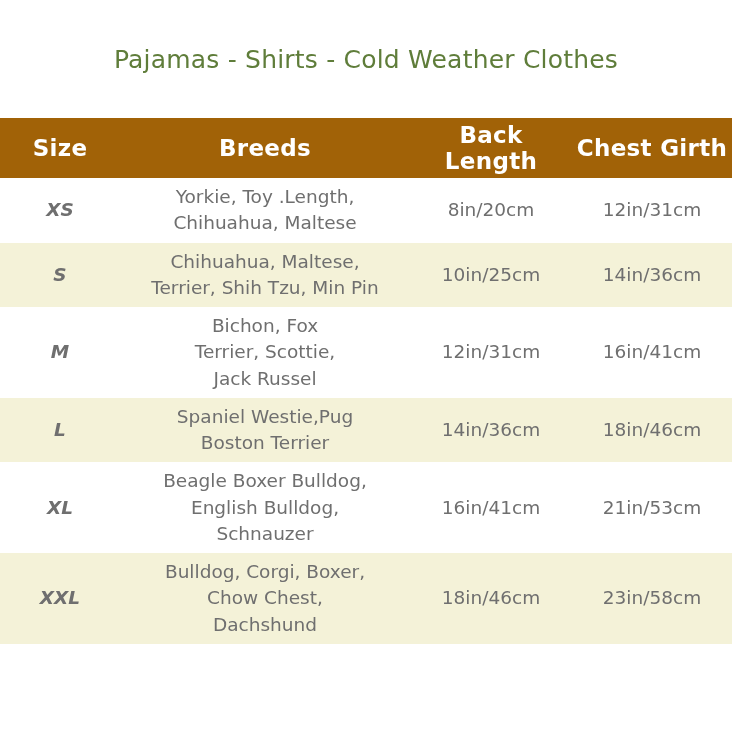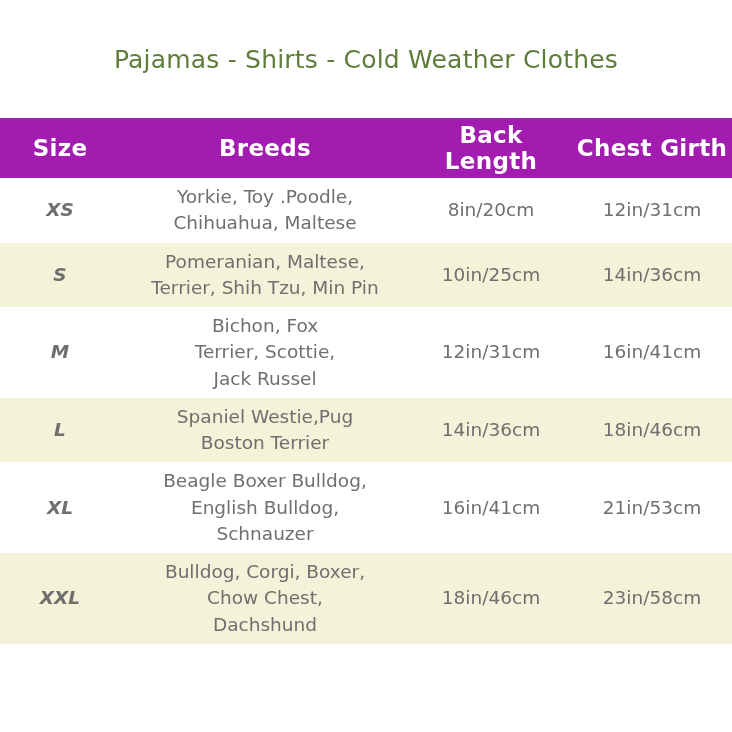--- a/index.html
+++ b/index.html
@@ -34,21 +34,21 @@
     box-sizing: border-box;
     font-family: "DejaVu Sans", sans-serif;
   }
   table.size-table {
     border-collapse: collapse;
     width: 732px;
     table-layout: fixed;
     margin-top: 46px;
   }
   table.size-table thead th {
-    background: #a21caf;
+    background: #a16207;
     color: #ffffff;
     font-size: 23px;
     font-weight: bold;
     height: 58px;
     vertical-align: middle;
     text-align: center;
     letter-spacing: 0.3px;
   }
   table.size-table tbody td {
     text-align: center;
@@ -108,30 +108,30 @@
         <th>Size</th>
         <th>Breeds</th>
         <th>Back  Length</th>
         <th>Chest Girth</th>
       </tr>
     </thead>
     <tbody>
       <tr class="odd">
         <td class="size-cell">XS</td>
         <td class="breeds-cell">
-          <span class="breed-line">Yorkie, Toy .Poodle,</span>
+          <span class="breed-line">Yorkie, Toy .Length,</span>
           <span class="breed-line">Chihuahua, Maltese</span>
         </td>
         <td class="measure-cell">8in/20cm</td>
         <td class="measure-cell">12in/31cm</td>
       </tr>
       <tr class="even">
         <td class="size-cell">S</td>
         <td class="breeds-cell">
-          <span class="breed-line">Pomeranian, Maltese,</span>
+          <span class="breed-line">Chihuahua, Maltese,</span>
           <span class="breed-line">Terrier, Shih Tzu, Min Pin</span>
         </td>
         <td class="measure-cell">10in/25cm</td>
         <td class="measure-cell">14in/36cm</td>
       </tr>
       <tr class="odd">
         <td class="size-cell">M</td>
         <td class="breeds-cell">
           <span class="breed-line">Bichon, Fox</span>
           <span class="breed-line">Terrier, Scottie,</span>

